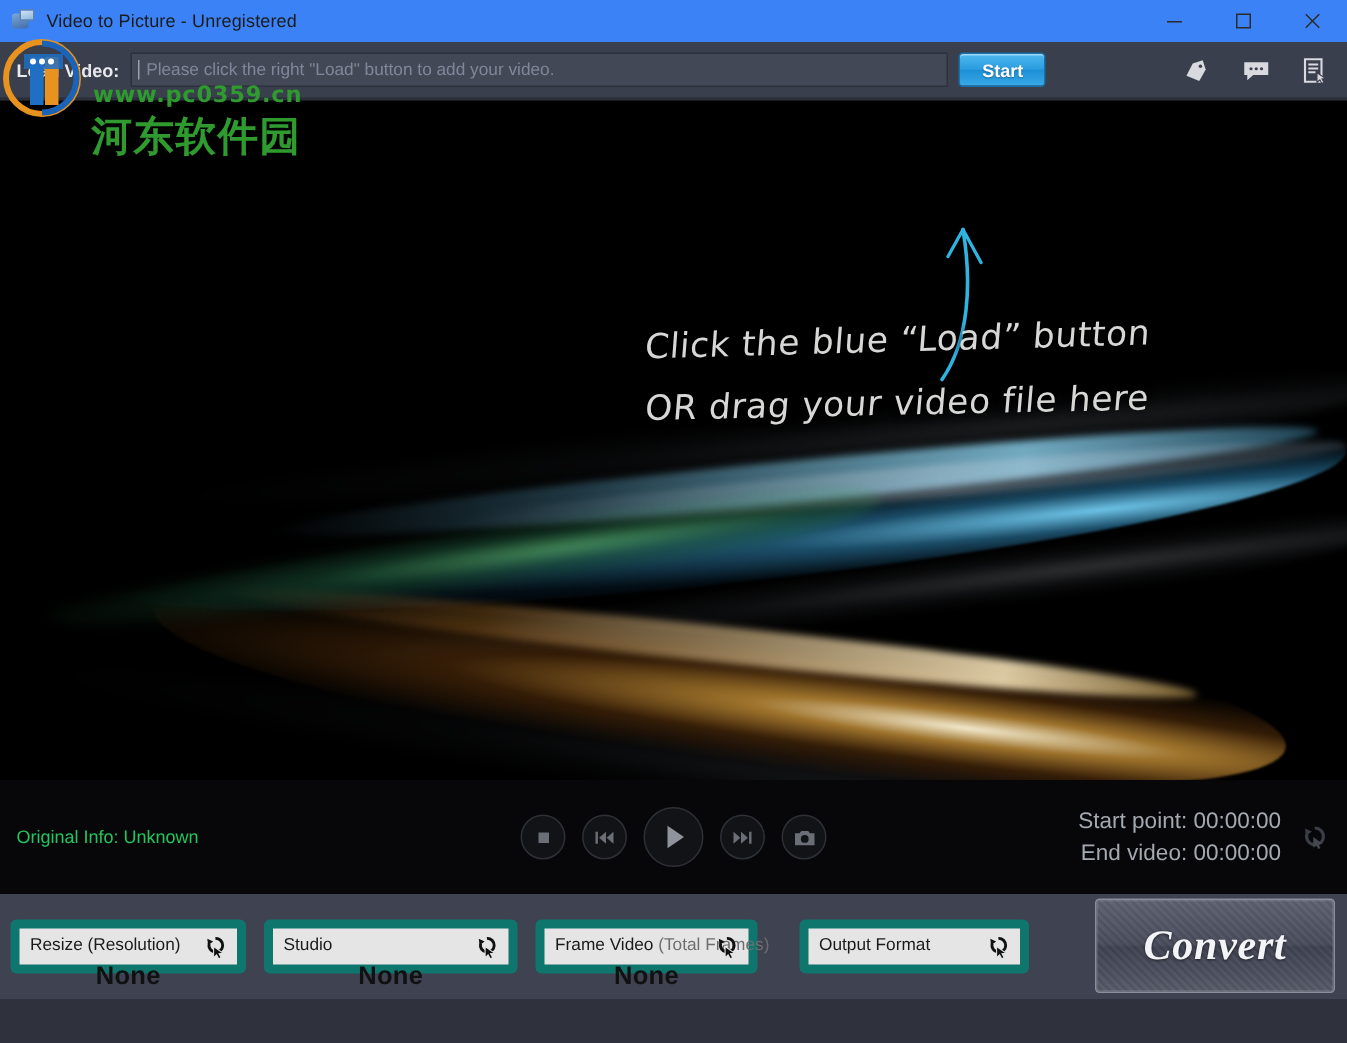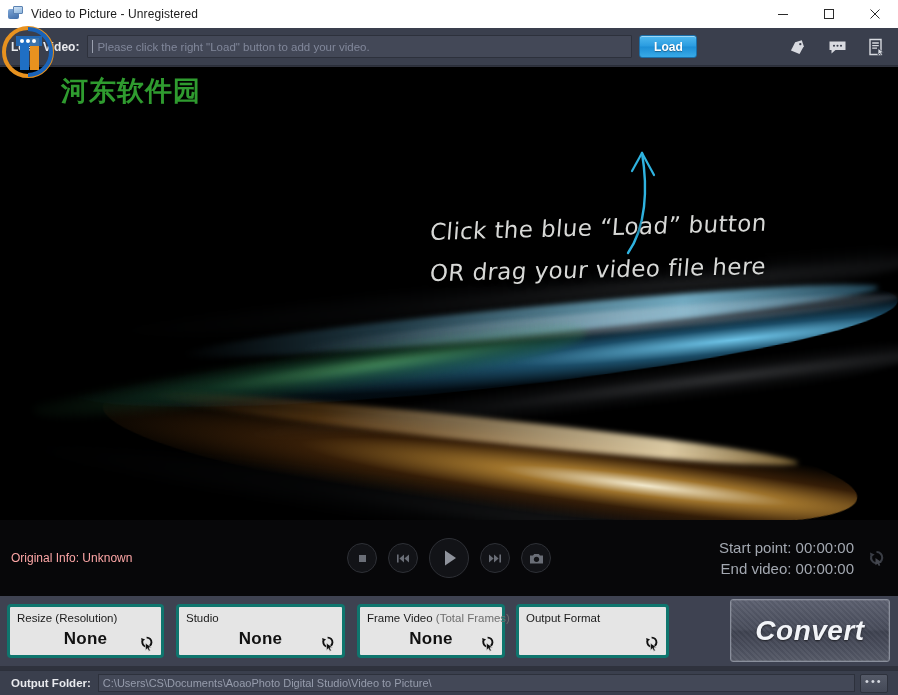--- a/index.html
+++ b/index.html
@@ -13,21 +13,21 @@
     position: relative;
     width: 898px; height: 695px;
     overflow: hidden;
     background: #2f323d;
   }
 
   
   .titlebar {
     position: absolute; left: 0; top: 0;
     width: 898px; height: 28px;
-    background: #ffffff;
+    background: #3b82f6;
     display: flex; align-items: center;
   }
   .title-icon {
     width: 16px; height: 16px;
     margin-left: 8px; margin-right: 7px;
     position: relative; flex: 0 0 auto;
   }
   .title-icon .ti-a {
     position: absolute; left: 0; top: 3px;
     width: 11px; height: 10px;
@@ -201,21 +201,21 @@
   
   .player {
     position: absolute; left: 0; top: 520px;
     width: 898px; height: 76px;
     background: #070709;
     display: flex; align-items: center;
   }
   .orig-info {
     position: absolute; left: 11px; top: 50%;
     transform: translateY(-50%);
-    font-size: 12px; color: #fca5a5;
+    font-size: 12px; color: #22c55e;
     white-space: nowrap;
   }
   .transport {
     position: absolute; left: 0; right: 0; top: 0; bottom: 0;
     display: flex; align-items: center; justify-content: center;
     gap: 11px;
     pointer-events: none;
   }
   .tb {
     border-radius: 50%;
@@ -245,23 +245,23 @@
   .reset-ic svg { display: block; }
 
   
   .settings {
     position: absolute; left: 0; top: 596px;
     width: 898px; height: 70px;
     background: #3e4251;
     display: flex; align-items: center;
   }
   .card {
-    height: 54px;
+    height: 36px;
     background: #e5e5e5;
-    border: 3px solid #0f766e;
+    border: 6px solid #0f766e;
     border-radius: 4px;
     position: relative;
     flex: 0 0 auto;
   }
   .card .c-label {
     position: absolute; left: 7px; top: 5px;
     font-size: 11.5px; color: #1a1a1a;
     white-space: nowrap;
   }
   .card .c-label .muted { color: #6e6e6e; }
@@ -282,21 +282,21 @@
     width: 160px; height: 63px;
     border-radius: 3px;
     border: 1px solid #8a8f9c;
     background:
       repeating-linear-gradient(45deg, rgba(255,255,255,.035) 0 2px, rgba(0,0,0,.035) 2px 4px),
       linear-gradient(180deg,#5c6070 0%,#494d5b 48%,#3e4250 52%,#565a68 100%);
     box-shadow: inset 0 0 0 1px rgba(255,255,255,.10);
     display: flex; align-items: center; justify-content: center;
   }
   .convert span {
-    font-family: Liberation Sans, sans-serif;
+    font-family: Liberation Serif, serif;
     font-style: italic;
     font-size: 28px; font-weight: bold;
     color: #f2f4f8;
     text-shadow: 0 1px 2px rgba(0,0,0,.6);
     letter-spacing: .5px;
   }
 
   
   .outbar {
     position: absolute; left: 0; top: 670px;
@@ -386,21 +386,21 @@
     </div>
   </div>
 
   <div class="loadbar">
     <div class="load-label">Load Video:</div>
     <div class="load-input">
       <div class="caret"></div>
       <div class="ph">Please click the right "Load" button to add your video.</div>
     </div>
     <div class="load-btn">
-      <span>Load</span>
+      <span>Start</span>
     </div>
     <div class="tool-icons">
       <div class="ti">
         <svg width="18" height="16" viewBox="0 0 18 16">
           <path d="M2.5 9.5 L9 3 L16 3 L16 9.5 L9.5 15.5 Z" fill="#d8dae0" transform="rotate(-18 9 9)"></path>
           <circle cx="12.3" cy="5.2" r="1.15" fill="#3a3f4d"></circle>
         </svg>
       </div>
       <div class="ti">
         <svg width="19" height="16" viewBox="0 0 19 16">
@@ -517,51 +517,45 @@
       <div class="c-label"><span>Frame Video </span><span class="muted">(Total Frames)</span></div>
       <div class="c-value">None</div>
       <div class="c-cursor">
         <svg width="16" height="16" viewBox="0 0 16 16">
           <path d="M7.6 1.6 A4.6 4.6 0 1 1 3.4 5.1" fill="none" stroke="#111" stroke-width="1.9"></path>
           <path d="M2.2 1.9 L6.1 3.6 L2.7 6.1 Z" fill="#111"></path>
           <path d="M6.4 7.0 L6.4 14.4 L8.4 12.5 L9.8 15.2 L11.4 14.4 L10 11.8 L12.9 11.5 Z" fill="#111" stroke="#e5e5e5" stroke-width=".7"></path>
         </svg>
       </div>
     </div>
-    <div class="card" style="width:153px;margin-left:11px">
+    <div class="card" style="width:153px;margin-left:28px">
       <div class="c-label"><span>Output Format</span><span class="muted"></span></div>
       <div class="c-cursor">
         <svg width="16" height="16" viewBox="0 0 16 16">
           <path d="M7.6 1.6 A4.6 4.6 0 1 1 3.4 5.1" fill="none" stroke="#111" stroke-width="1.9"></path>
           <path d="M2.2 1.9 L6.1 3.6 L2.7 6.1 Z" fill="#111"></path>
           <path d="M6.4 7.0 L6.4 14.4 L8.4 12.5 L9.8 15.2 L11.4 14.4 L10 11.8 L12.9 11.5 Z" fill="#111" stroke="#e5e5e5" stroke-width=".7"></path>
         </svg>
       </div>
     </div>
   </div>
 
   <div class="convert">
     <span>Convert</span>
   </div>
 
-  <div class="outbar">
-    <div class="out-label">Output Folder:</div>
-    <div class="out-input">
-      <span>C:\Users\CS\Documents\AoaoPhoto Digital Studio\Video to Picture\</span>
-    </div>
-    <div class="out-browse">•••</div>
-  </div>
 
   <div class="wm">
     <svg class="wm-logo" viewBox="0 0 58 52">
       <circle cx="26" cy="26" r="24" fill="none" stroke="#e8921f" stroke-width="4"></circle>
       <path d="M26 3 A23 23 0 0 1 26 49" fill="none" stroke="#1a63b8" stroke-width="4"></path>
       <rect x="18" y="12" width="9" height="32" fill="#1f6fc4"></rect>
       <rect x="28" y="12" width="9" height="32" fill="#e8921f"></rect>
       <path d="M14 10 L40 10 L40 20 L14 20 Z" fill="#1f6fc4" opacity=".85"></path>
       <circle cx="20" cy="15" r="2" fill="#fff"></circle>
       <circle cx="26" cy="15" r="2" fill="#fff"></circle>
       <circle cx="32" cy="15" r="2" fill="#fff"></circle>
     </svg>
     <div class="wm-cn">河东软件园</div>
+    <div class="wm-url">www.pc0359.cn</div>
   </div>
 
 </div>
 
 </body></html>

